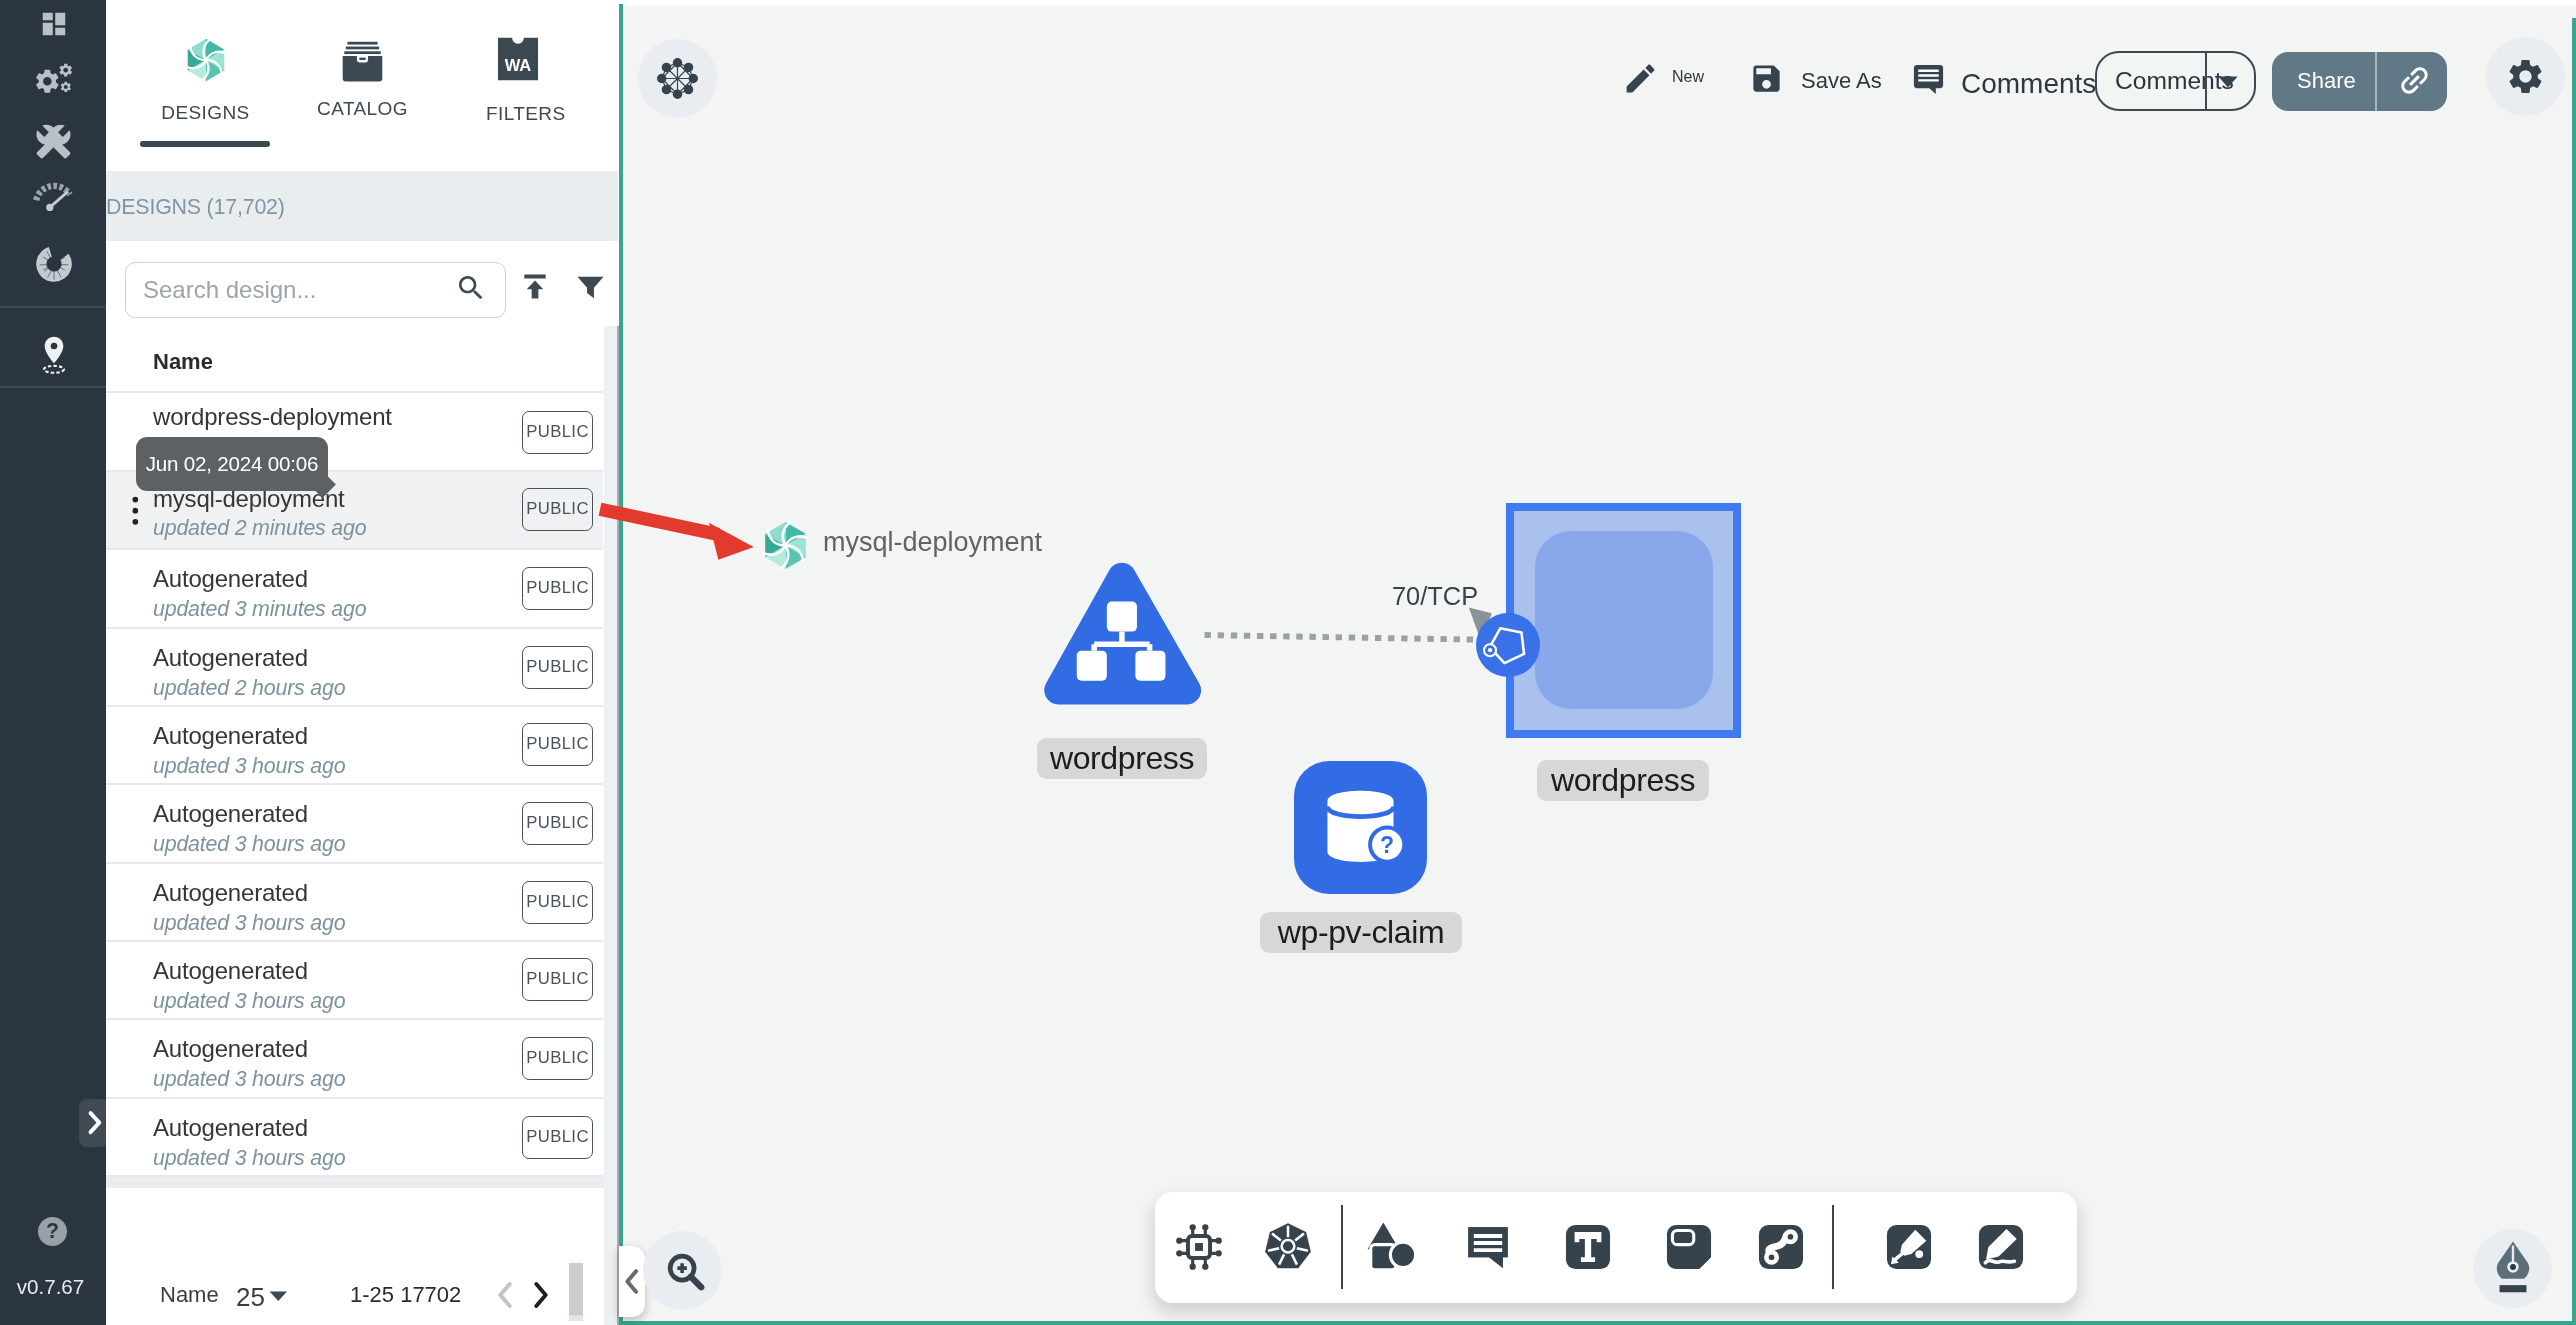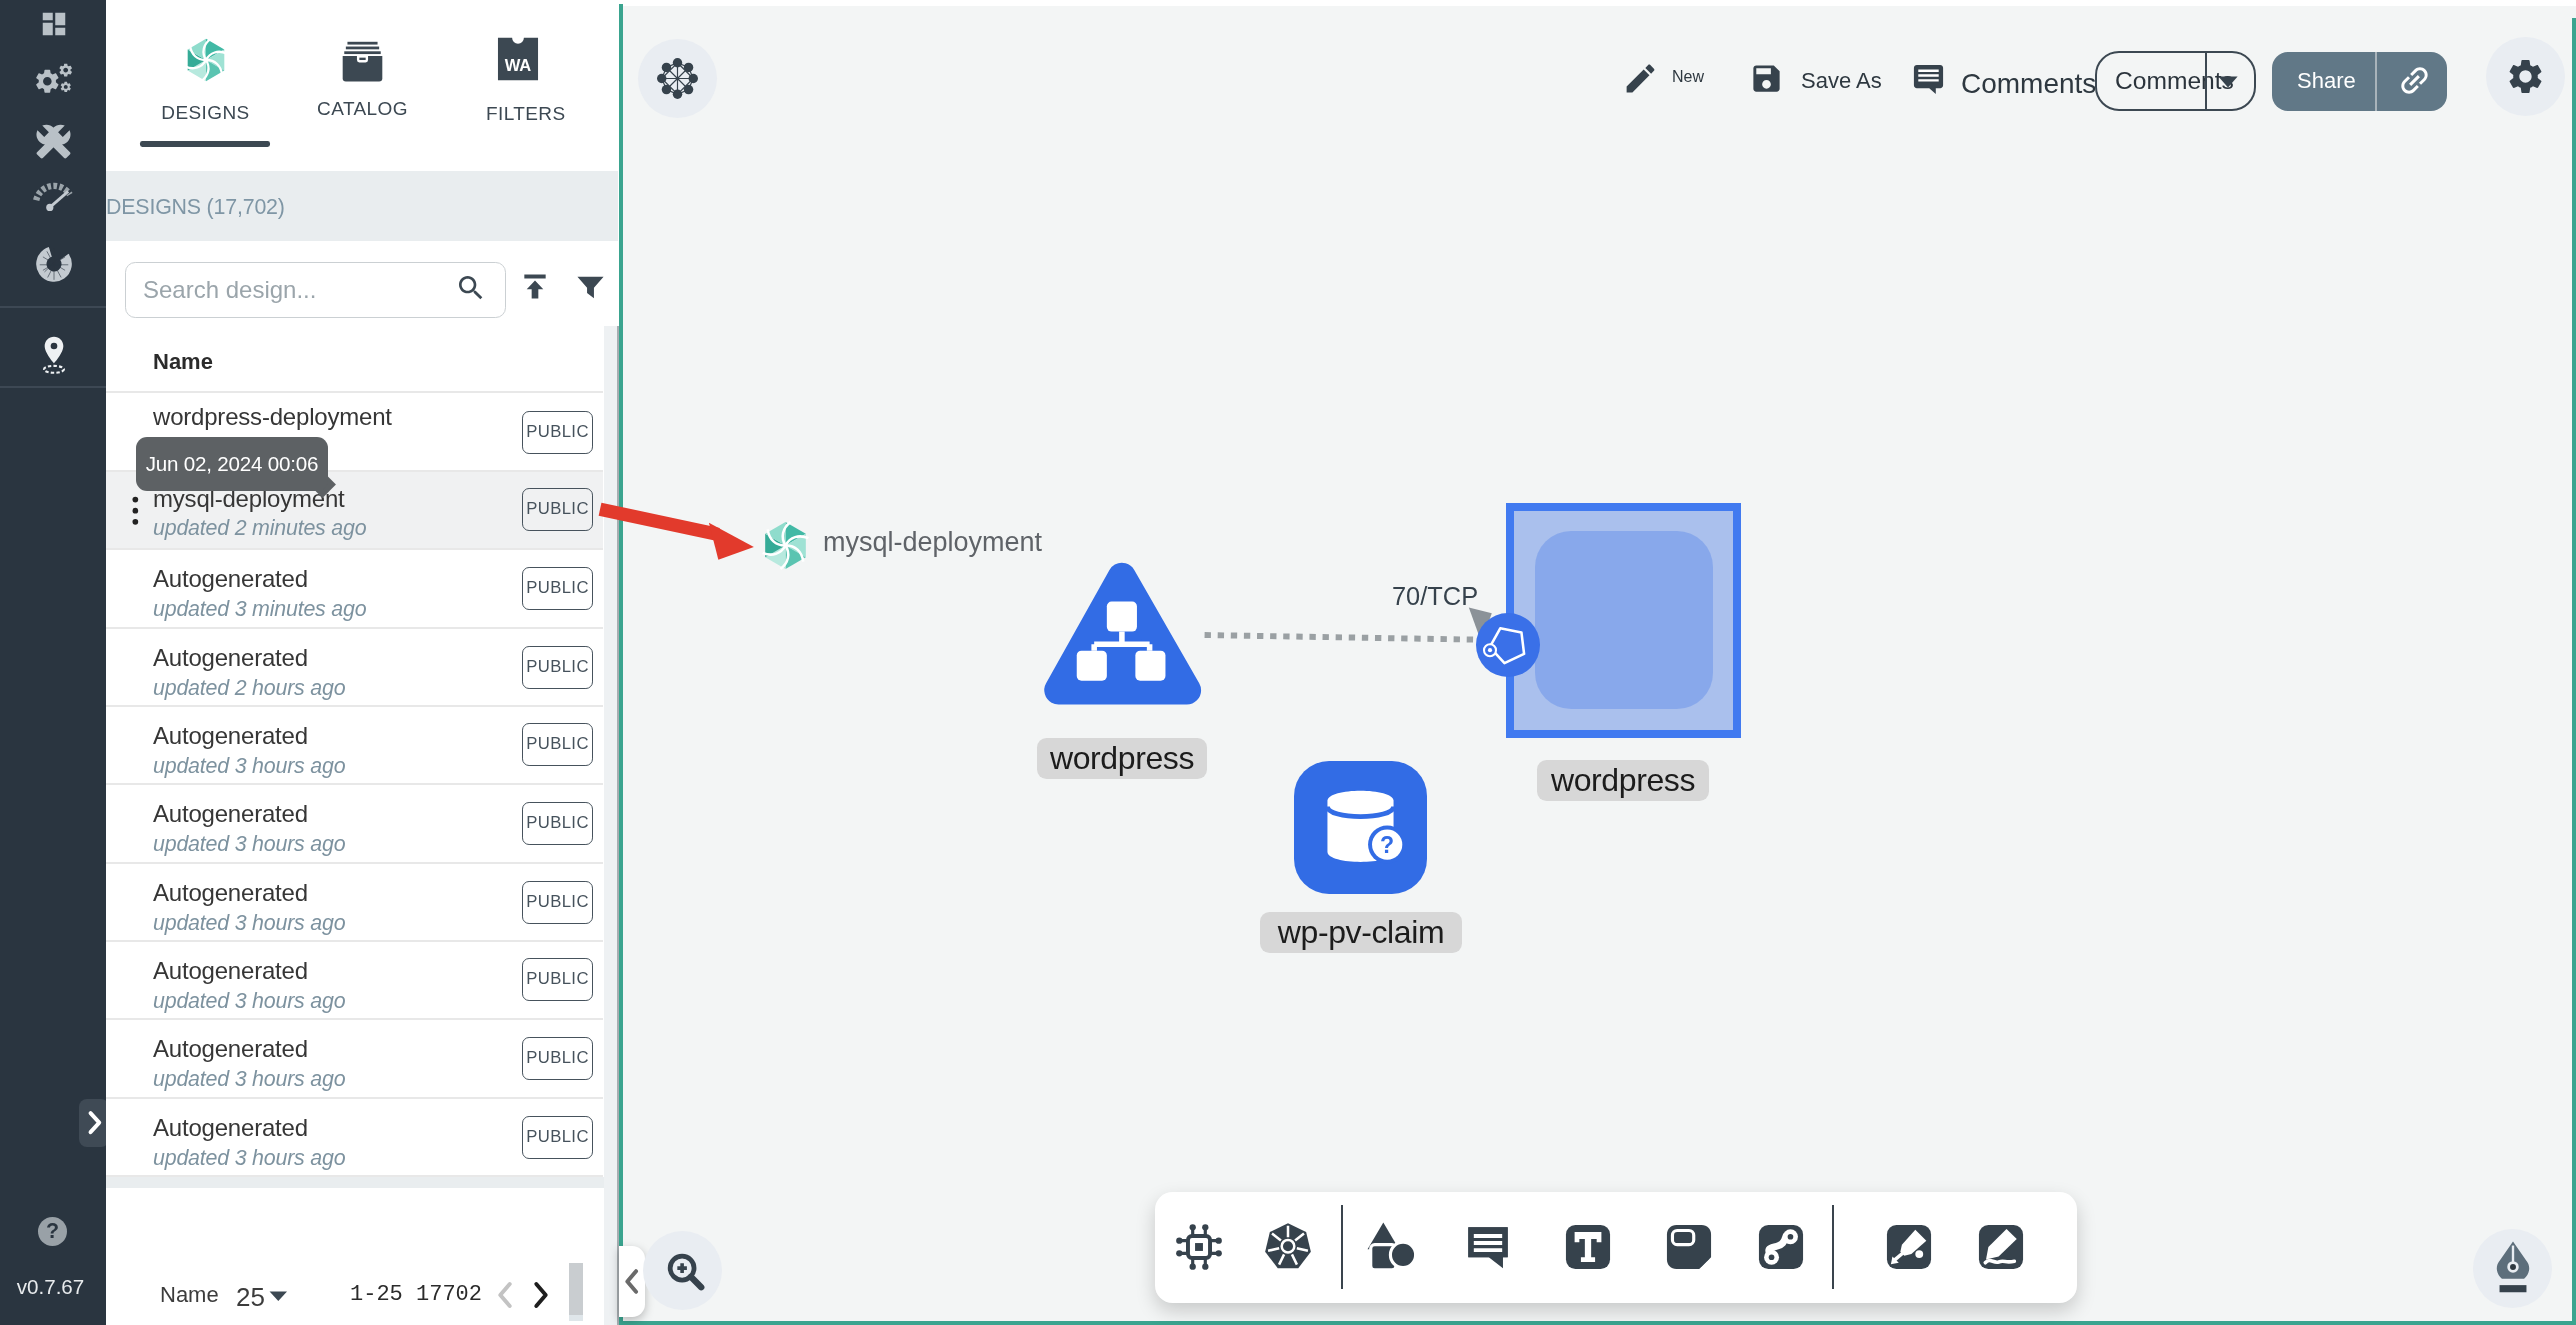--- a/index.html
+++ b/index.html
@@ -185,21 +185,21 @@
 <div class="rowsub" style="top:1146px;">updated 3 hours ago</div>
 <div class="chip" style="top:1116px;">PUBLIC</div>
 
 <div class="a" style="left:106px;top:1177px;width:512px;height:11px;background:#e9edef;"></div>
 
 <div class="a" style="left:160px;top:1282px;font-size:22px;color:#3c3c3c;">Name</div>
 <div class="a" style="left:236px;top:1282px;font-size:26px;color:#3c3c3c;">25</div>
 <svg class="ic" style="left:268px;top:1290px;" width="20.6" height="12.7" viewBox="0 0 26 16" fill="#3c4852">
     <path d="M2 2 L13 14 L24 2 Z"></path>
   </svg>
-<div class="a" style="left:350px;top:1282px;font-size:22px;color:#2b2b2b;font-family:Liberation Mono, monospace;">1-25 17702</div>
+<div class="a" style="left:350px;top:1282px;font-size:22px;color:#2b2b2b;">1-25 17702</div>
 <svg class="ic" style="left:494px;top:1280px;" width="22" height="30" viewBox="0 0 28 38" fill="none">
     <path d="M20 5 L8 19 L20 33" stroke="#c3c3c3" stroke-width="5" stroke-linecap="round" stroke-linejoin="round"></path>
   </svg>
 <svg class="ic" style="left:530px;top:1280px;" width="22" height="30" viewBox="0 0 28 38" fill="none">
     <path d="M8 5 L20 19 L8 33" stroke="#1e1e1e" stroke-width="5" stroke-linecap="round" stroke-linejoin="round"></path>
   </svg>
 
 <div class="a" style="left:604px;top:326px;width:13.5px;height:1000px;background:#eef1f3;"></div>
 <div class="a" style="left:569px;top:1263px;width:13.5px;height:52px;background:#c9cdd0;"></div>
 <div class="a" style="left:569px;top:1315px;width:13.5px;height:6.4px;background:#dfe6ea;"></div>

